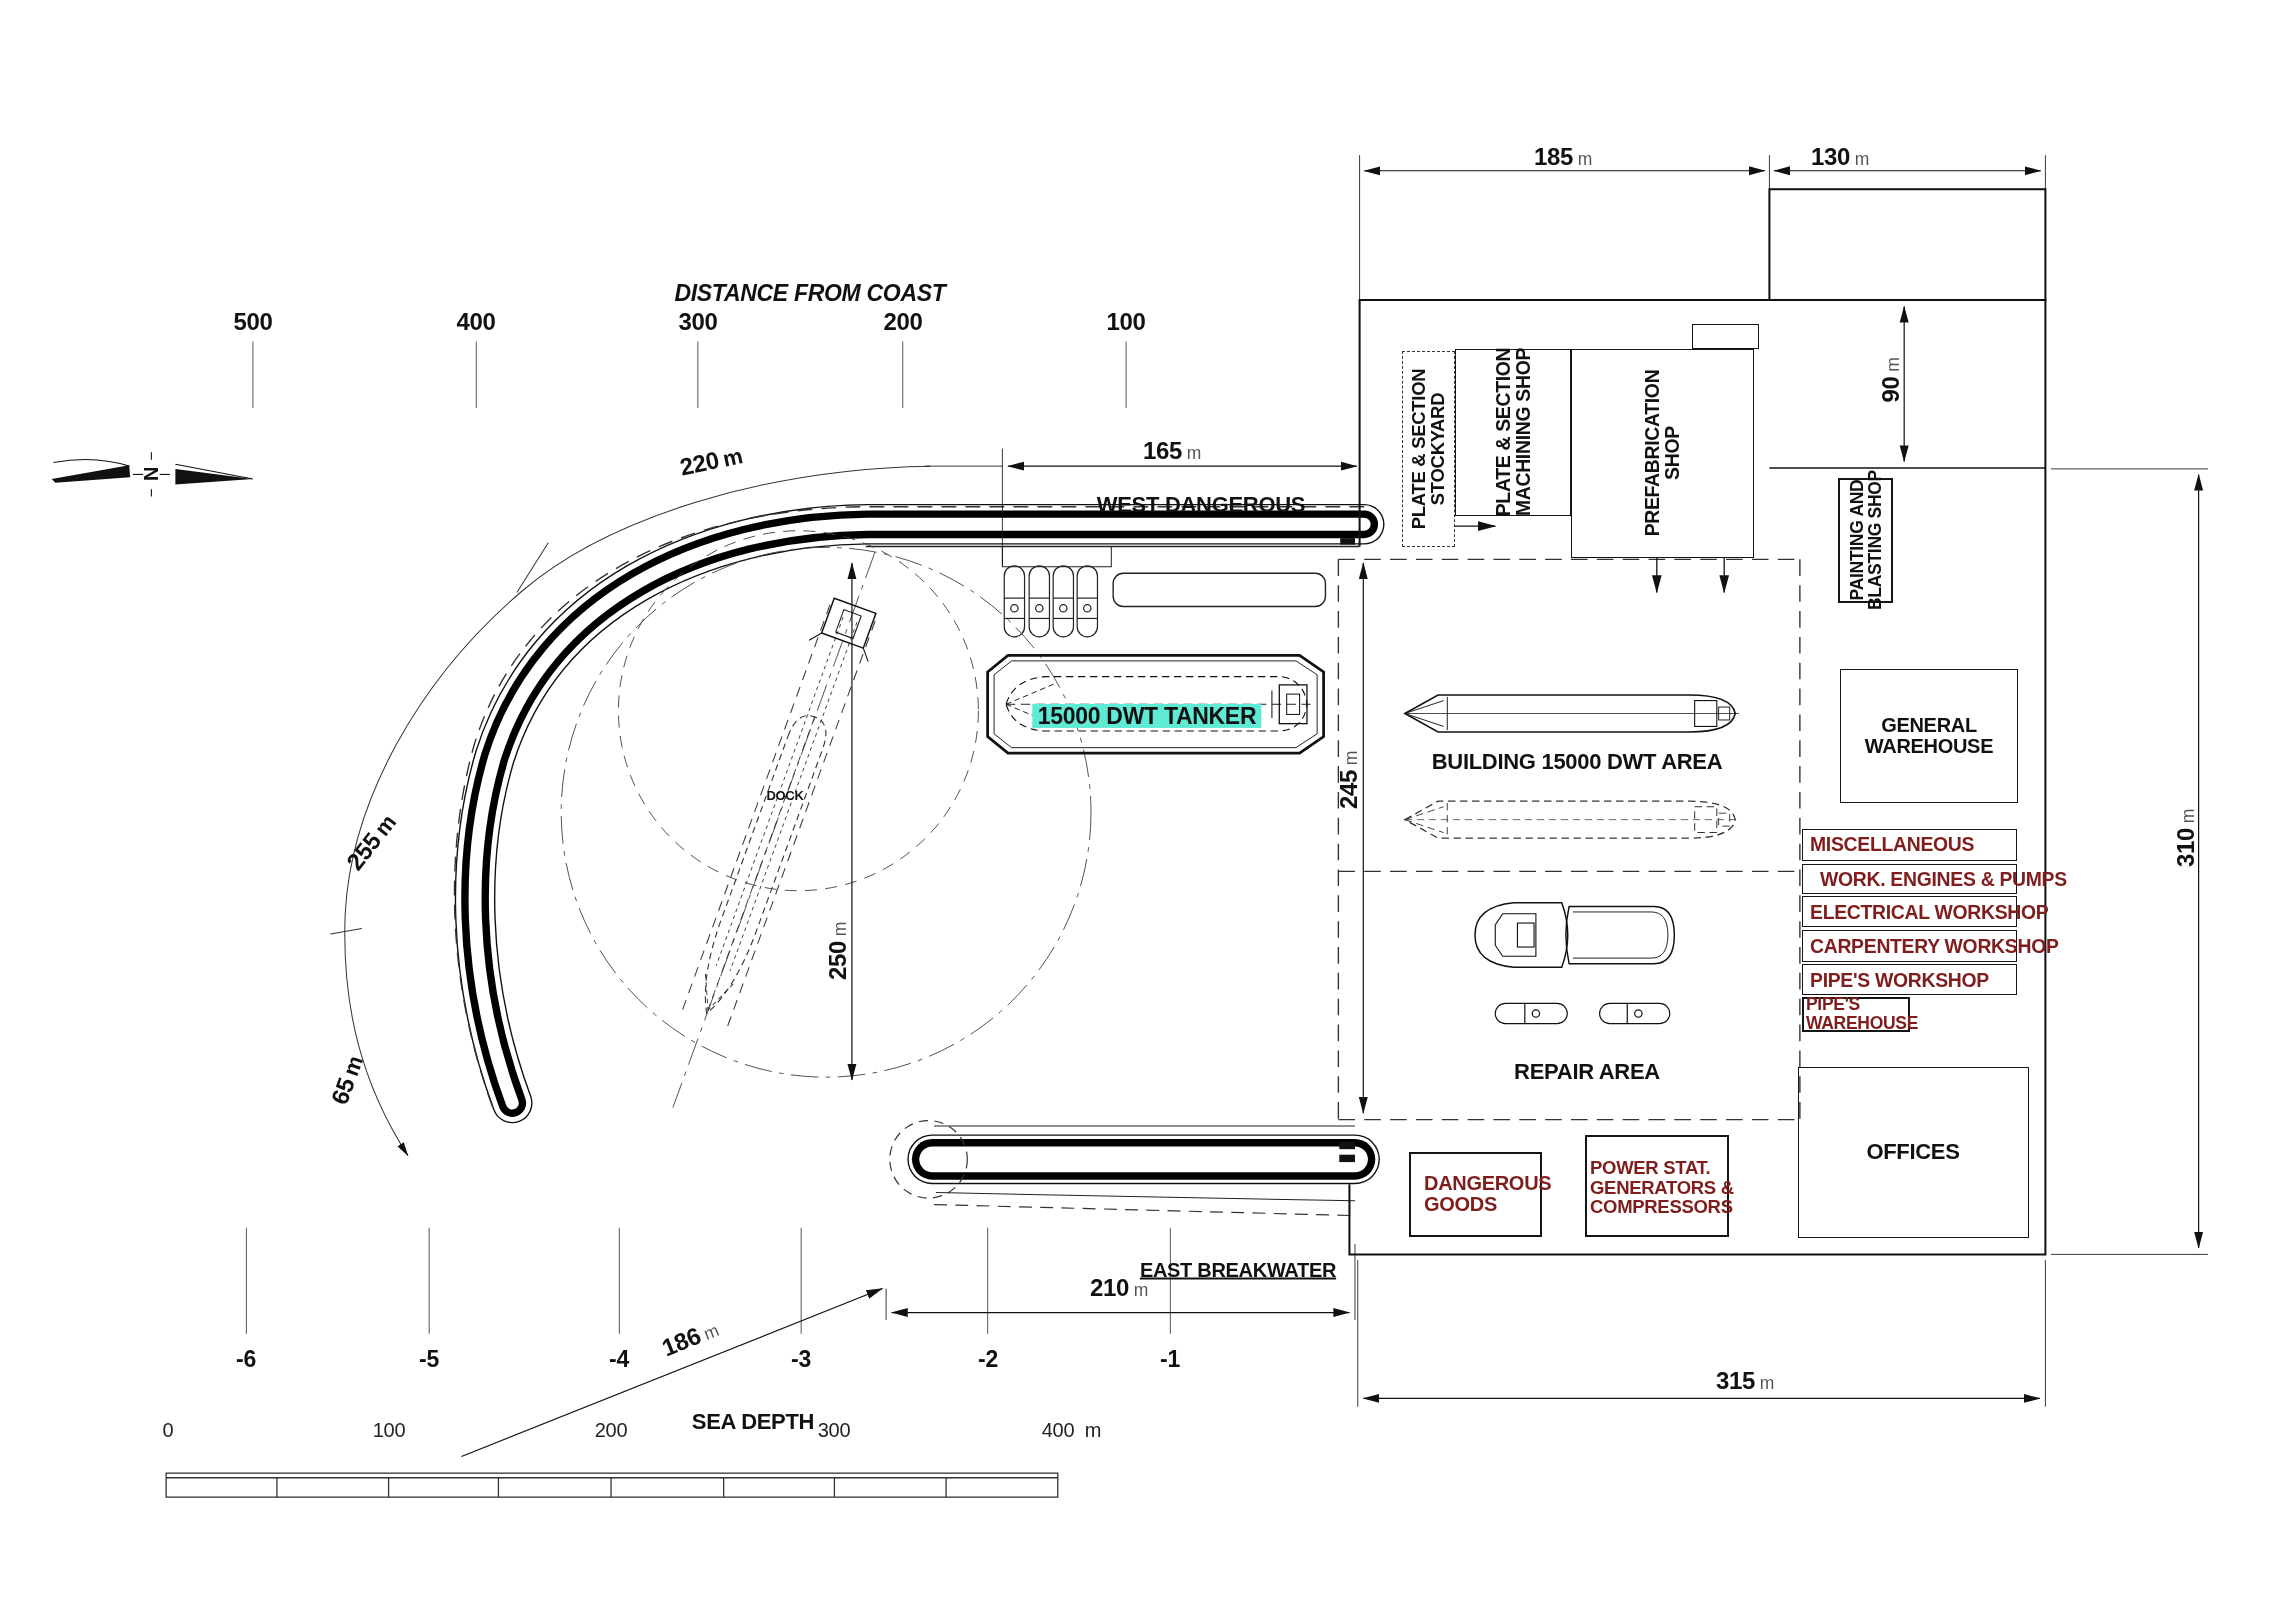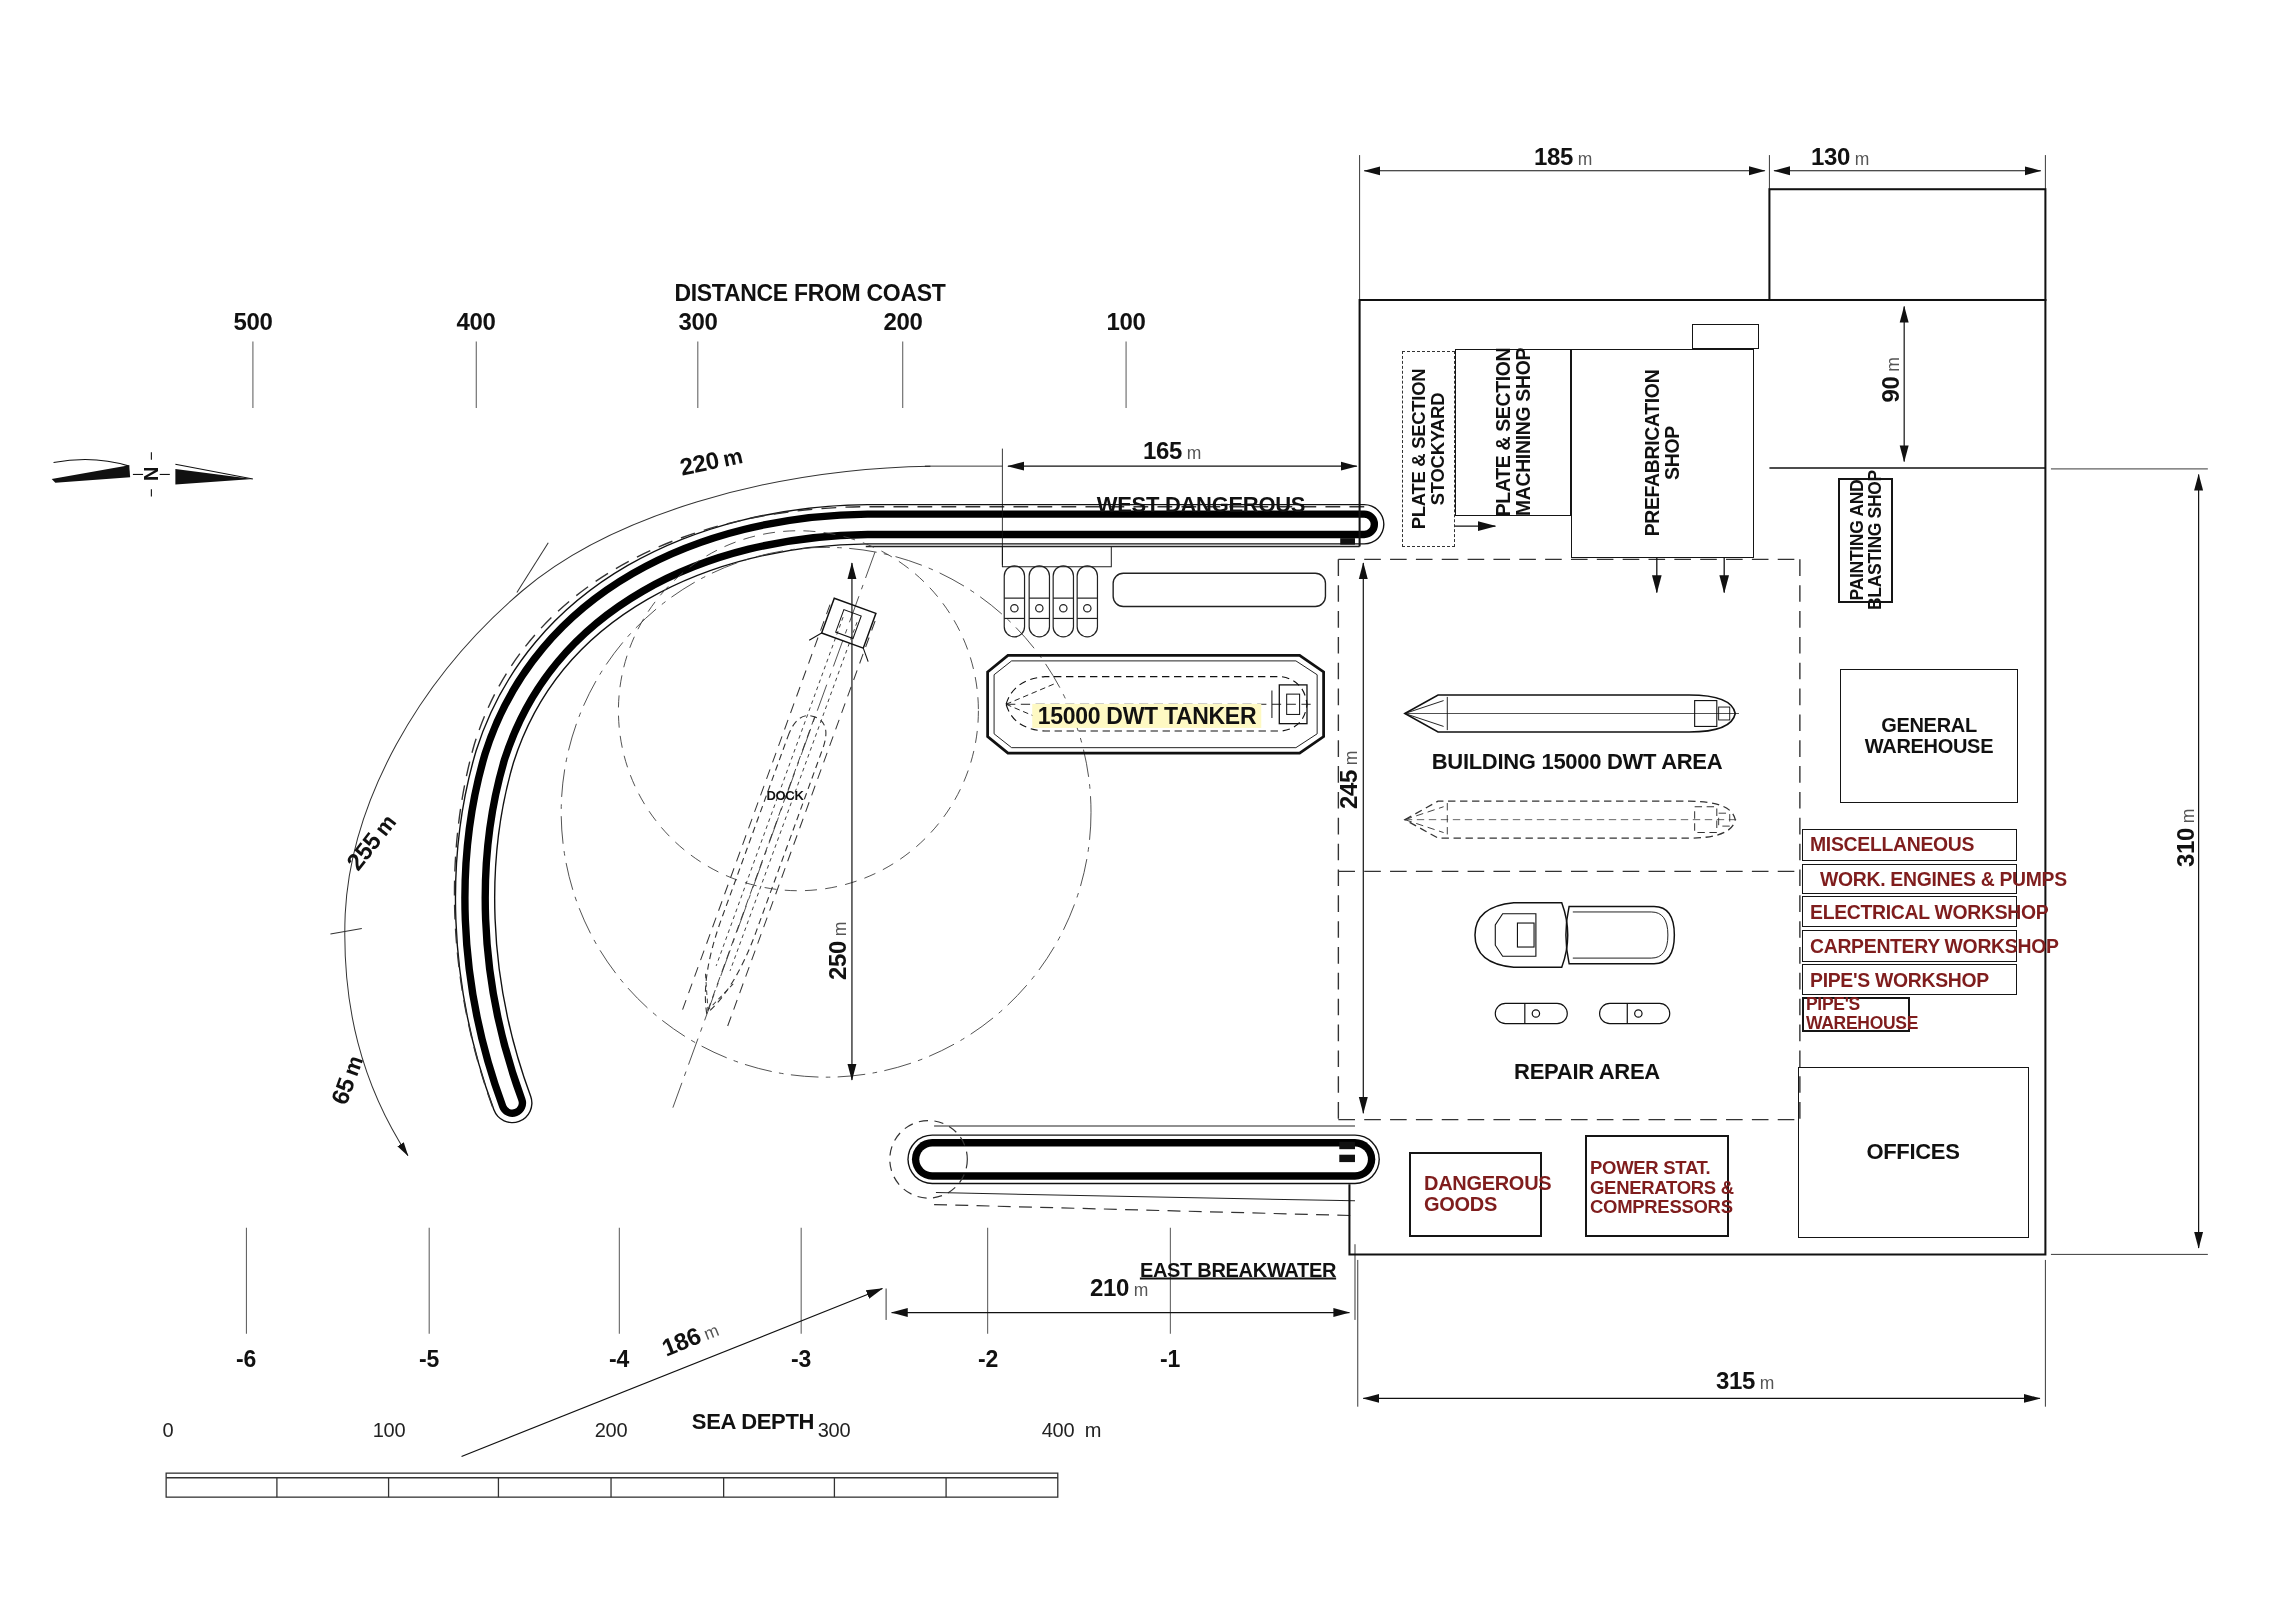--- a/index.html
+++ b/index.html
@@ -14,21 +14,21 @@
   .dim .v{font-size:24px;font-weight:bold;}
   .dim .u{font-size:17.5px;font-weight:400;color:#555;margin-left:4.6px;}
   .dim-b .u{font-weight:bold;color:#111;font-size:22px;}
   .box{position:absolute;border:1.8px solid #151515;background:transparent;box-sizing:border-box;}
   .box.dashed{border:1.5px dashed #333;}
   .box.b3{border-width:2.8px;}
   .box.b25{border-width:2.3px;}
   .leftlbl{position:absolute;transform:translate(0,-50%);white-space:nowrap;font-weight:bold;
            color:#7f1d1d;letter-spacing:-0.3px;text-align:left;line-height:1.06;}
   .light{font-weight:400;color:#222;}
-  .bgw{background:#fef9c3;padding:0 5.5px;}
+  .bgw{background:#5eead4;padding:0 5.5px;}
 </style>
 </head>
 <body>
 
 <div class="canvas">
 
   <svg class="layer" width="2290" height="1619" viewBox="0 0 2481 1754">
     <defs>
       <marker id="ar" viewBox="0 0 12 8" refX="11.5" refY="4" markerWidth="14" markerHeight="9.5" orient="auto-start-reverse">
           <path d="M0,0.8 L12,4 L0,7.2 Z" fill="#111"></path>
@@ -234,21 +234,21 @@
       <line x1="1092" y1="505" x2="1470" y2="505" marker-start="url(#ar)" marker-end="url(#ar)"></line>
       <line x1="1002" y1="505" x2="1086" y2="505" stroke-width="0.9"></line>
       <line x1="1086" y1="486" x2="1086" y2="612" stroke-width="0.9"></line>
       <line x1="966" y1="1422" x2="1462" y2="1422" marker-start="url(#ar)" marker-end="url(#ar)"></line>
       <line x1="960" y1="1396" x2="960" y2="1430" stroke-width="0.9"></line>
       <line x1="1468" y1="1348" x2="1468" y2="1430" stroke-width="0.9"></line>
       <line x1="500" y1="1578" x2="956" y2="1396" marker-end="url(#ar)"></line>
     </g>
   </svg>
 
-  <div class="lbl sz25" style="left:810px;top:293px;">DISTANCE FROM COAST</div>
+  <div class="lbl sz25" style="left:810px;top:293px;font-style:italic;">DISTANCE FROM COAST</div>
   <div class="lbl sz26" style="left:253px;top:322px;">500</div>
   <div class="lbl sz26" style="left:476px;top:322px;">400</div>
   <div class="lbl sz26" style="left:698px;top:322px;">300</div>
   <div class="lbl sz26" style="left:903px;top:322px;">200</div>
   <div class="lbl sz26" style="left:1126px;top:322px;">100</div>
 
   <div class="lbl sz25" style="left:246px;top:1359px;">-6</div>
   <div class="lbl sz25" style="left:429px;top:1359px;">-5</div>
   <div class="lbl sz25" style="left:619px;top:1359px;">-4</div>
   <div class="lbl sz25" style="left:801px;top:1359px;">-3</div>

